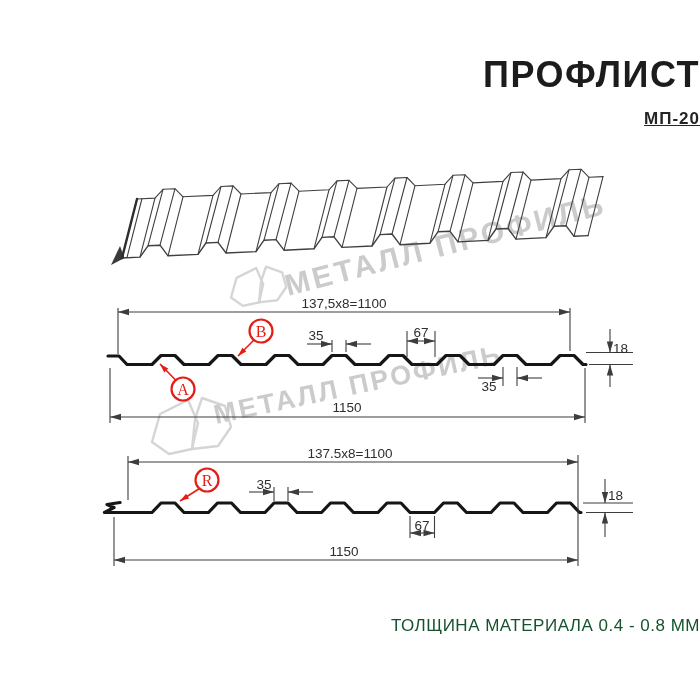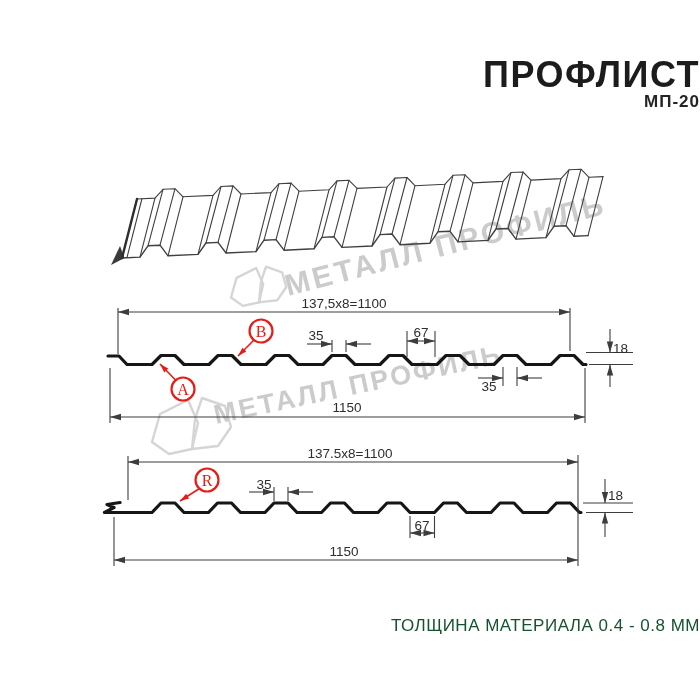--- a/index.html
+++ b/index.html
@@ -1,20 +1,20 @@
 <!DOCTYPE html>
 <html><head>
 <meta charset="utf-8">
 <style>
   html,body{margin:0;padding:0;background:#ffffff;}
   .stage{position:relative;width:700px;height:700px;background:#ffffff;overflow:hidden;
          font-family:"Liberation Sans",sans-serif;}
   .ctext{position:absolute;left:0;width:700px;text-align:right;color:#1c1c1c;}
   .title{top:54px;font-size:36px;font-weight:800;letter-spacing:1.5px;}
-  .subtitle{top:92px;font-size:17px;font-weight:600;letter-spacing:1px;color:#242424;}
+  .subtitle{top:109px;font-size:17px;font-weight:600;letter-spacing:1px;color:#242424;text-decoration:underline;}
   .footer{top:616px;font-size:17px;font-weight:500;letter-spacing:.5px;color:#14532d;}
   svg.draw{position:absolute;left:0;top:0;}
   .dim{stroke:#3d3d3d;stroke-width:1.1;fill:none;}
   .prof{stroke:#161616;stroke-width:3.2;fill:none;stroke-linejoin:round;stroke-linecap:round;}
   .l3d{fill:none;stroke:#404040;stroke-width:1.1;stroke-linejoin:round;stroke-linecap:round;}
   .redln{stroke:#e61d16;stroke-width:1.6;fill:none;}
   .redc{stroke:#e61d16;stroke-width:2.2;fill:#ffffff;}
   text.dimtxt{font-size:13.5px;fill:#2e2e2e;font-family:"Liberation Sans",sans-serif;}
   text.call{font-size:16px;fill:#e61d16;font-family:"Liberation Serif",serif;}
   text.wmtext{fill:#cbcbcb;font-weight:700;font-family:"Liberation Sans",sans-serif;}

